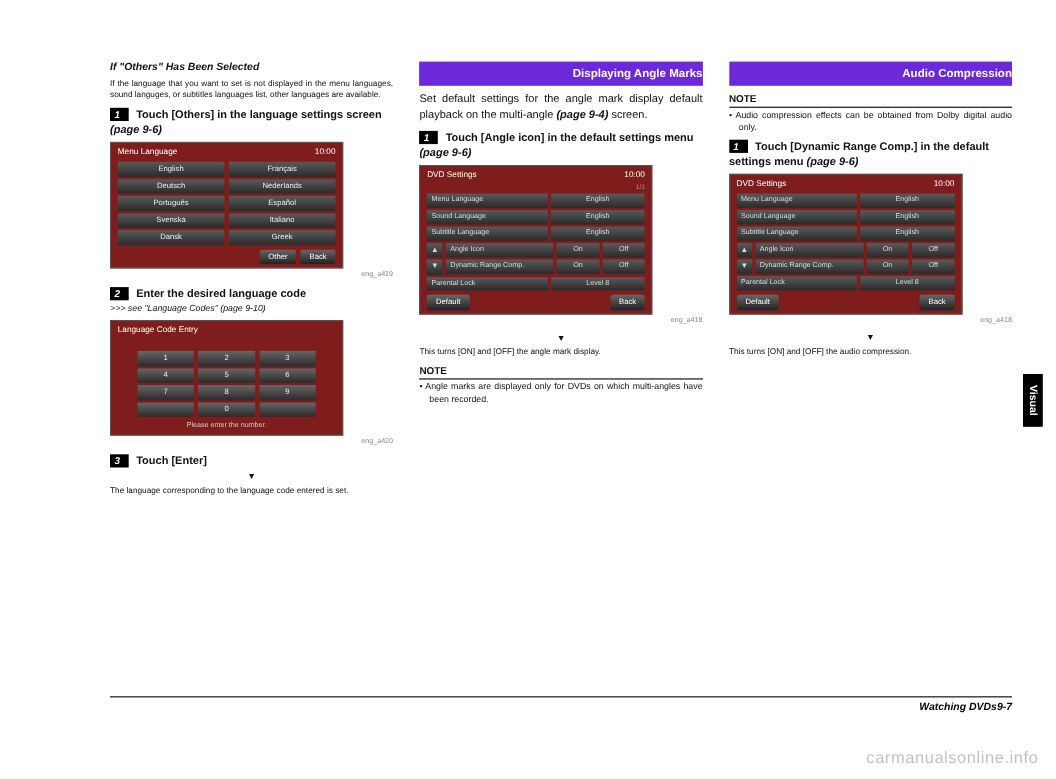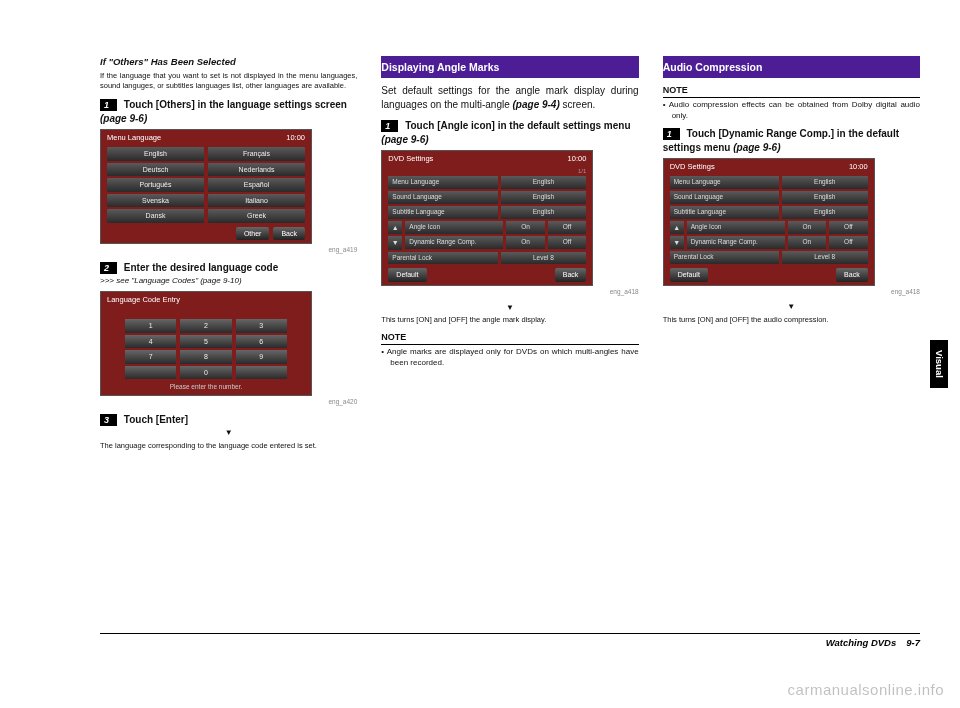--- a/index.html
+++ b/index.html
@@ -109,23 +109,23 @@
     border-radius: 2px;
     color: #fff;
   }
   .shot-caption {
     text-align: right;
     font-size: 6.5px;
     color: #888;
     margin-bottom: 6px;
   }
   .section-bar {
-    background: #4c1d95;
+    background: #6d28d9;
     color: #fff;
-    text-align: left;
+    text-align: right;
     font-weight: bold;
     font-size: 10.5px;
     padding: 4px 0;
     margin-bottom: 6px;
   }
   .note-head {
     font-weight: bold;
     font-size: 9px;
     border-bottom: 0.5px solid #000;
     margin-top: 6px;
@@ -166,21 +166,20 @@
     position: absolute;
     bottom: 60px;
     left: 100px;
     right: 40px;
     border-top: 1px solid #000;
     display: flex;
     justify-content: flex-end;
     font-size: 9.5px;
     padding-top: 3px;
     align-items: baseline;
-    gap: 10px;
   }
   .footer-title {
     font-weight: bold;
     font-style: italic;
   }
   .footer-page {
     font-weight: bold;
     font-style: italic;
   }
   .side-tab {
@@ -332,21 +331,21 @@
         <span class="step-num">3</span>
         <span>Touch [Enter]</span>
       </div>
       <div class="arrow">▼</div>
       <div class="small-text">The language corresponding to the language code entered is set.</div>
     </div>
 
     <div class="col">
       <div class="section-bar">Displaying Angle Marks</div>
       <div class="body-text" style="font-size:10px">
-        <span>Set default settings for the angle mark display during languages on the multi-angle </span><span class="ref" style="font-size:10px">(page 9-4)</span><span> screen.</span>
+        <span>Set default settings for the angle mark display default playback on the multi-angle </span><span class="ref" style="font-size:10px">(page 9-4)</span><span> screen.</span>
       </div>
 
       <div class="step">
         <span class="step-num">1</span>
         <span>Touch [Angle icon] in the default settings menu </span><span class="ref">(page 9-6)</span>
       </div>
 
       <div class="screenshot">
         <div class="shot-title">
           <span>DVD Settings</span>

